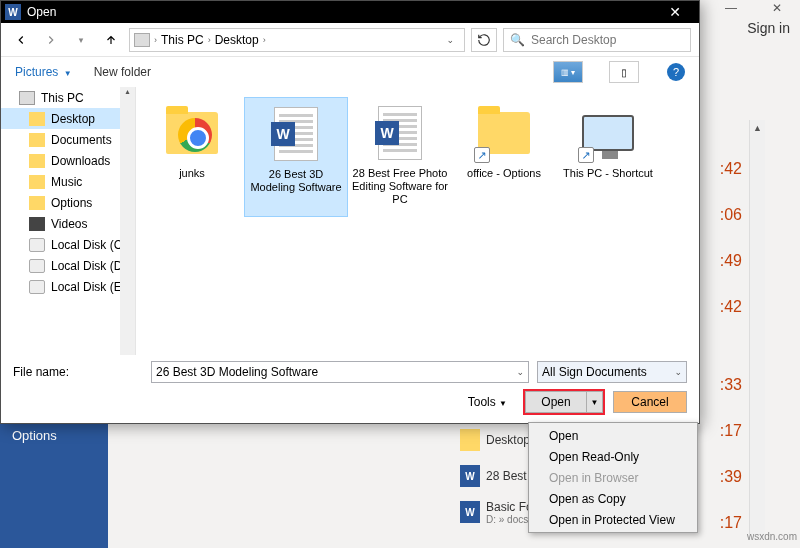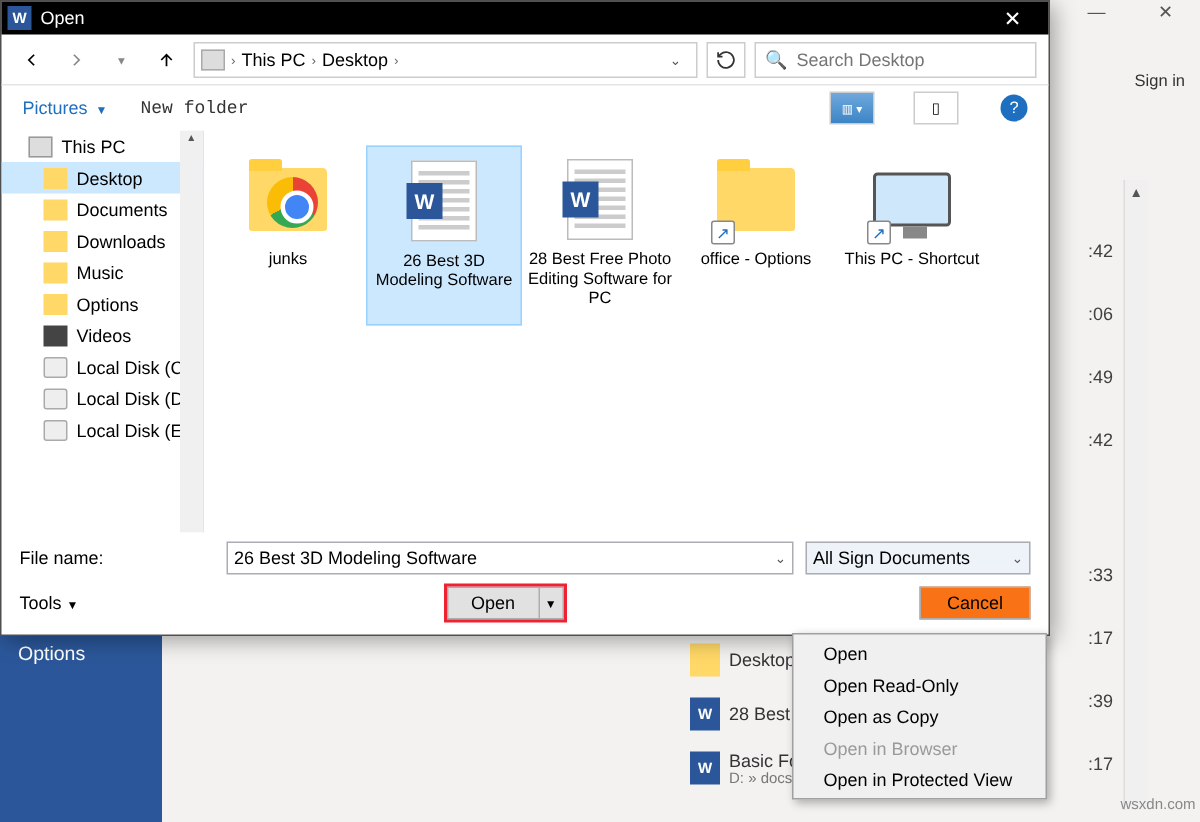--- a/index.html
+++ b/index.html
@@ -1,25 +1,25 @@
 <!DOCTYPE html>
 <html><head>
 <meta charset="utf-8">
 <style>
 * { box-sizing: border-box; margin: 0; padding: 0; font-family: "Segoe UI", Tahoma, sans-serif; }
 body { width: 800px; height: 548px; background: #fff; position: relative; overflow: hidden; font-size: 12px; }
 
 .bg-app { position:absolute; left:0; top:0; width:800px; height:548px; background:#f3f2f1; }
-.bg-signin { position:absolute; right:10px; top:48px; color:#333; font-size:11px; }
+.bg-signin { position:absolute; right:10px; top:20px; color:#333; font-size:14px; }
 .bg-winbtns { position:absolute; right:0; top:1px; display:flex; }
 .bg-winbtns div { width:46px; height:20px; text-align:center; color:#555; font-size:12px; }
 .bg-left { position:absolute; left:0; top:420px; width:108px; height:128px; background:#2b579a; color:#fff; padding:8px 12px; font-size:13px; }
 .bg-right-scroll { position:absolute; right:35px; top:120px; width:16px; height:420px; background:#f0f0f0; border-left:1px solid #ddd; }
 .bg-right-scroll .tbtn { height:16px; text-align:center; color:#555; font-size:9px; line-height:16px; }
-.bg-times { position:absolute; right:58px; top:160px; color:#404040; font-size:12px; }
+.bg-times { position:absolute; right:58px; top:160px; color:#c2410c; font-size:16px; }
 .bg-times div { margin-bottom:28px; }
 .bg-recent { position:absolute; left:460px; top:422px; width:260px; }
 .bg-recent-row { display:flex; align-items:center; height:36px; }
 .bg-recent-row .ic { width:20px; height:22px; background:#2b579a; margin-right:6px; position:relative; display:flex; align-items:center; justify-content:center; }
 .bg-recent-row .ic.folder { background:#ffd867; }
 .bg-recent-row .ic span { color:#fff; font-size:10px; font-weight:bold; }
 .bg-recent-row .txt { font-size:12px; color:#333; }
 .bg-recent-row .sub { font-size:10px; color:#777; }
 .watermark { position:absolute; right:3px; bottom:6px; font-size:10px; color:#888; }
 
@@ -37,21 +37,21 @@
 .breadcrumb .pcicon { width:16px; height:14px; background:#ddd; border:1px solid #aaa; }
 .breadcrumb .chev { color:#666; font-size:9px; }
 .breadcrumb .dd { margin-left:auto; color:#555; font-size:9px; padding:0 6px; }
 .refresh { width:26px; height:24px; border:1px solid #ccc; display:flex; align-items:center; justify-content:center; }
 .searchbox { width:188px; height:24px; border:1px solid #ccc; display:flex; align-items:center; padding:0 6px; color:#888; gap:6px; }
 .searchbox input { border:none; outline:none; font-size:12px; width:100%; color:#555; }
 
 .toolbar { height:30px; display:flex; align-items:center; padding:0 14px; gap:22px; }
 .toolbar .org { color:#1e6fbf; }
 .toolbar .org .chev { font-size:8px; margin-left:2px; }
-.toolbar .nf { color:#333;font-family:Liberation Mono, monospace; }
+.toolbar .nf { color:#333; }
 .toolbar .spacer { flex:1; }
 .toolbar .viewbtn { width:30px; height:22px; border:1px solid #ccc; display:flex; align-items:center; justify-content:center; margin-left:4px; }
 .toolbar .help { width:18px; height:18px; border-radius:50%; background:#1e6fbf; color:#fff; font-size:11px; display:flex; align-items:center; justify-content:center; margin-left:6px; }
 
 .body { display:flex; height:268px; }
 .sidebar { width:135px; border-right:1px solid #e5e5e5; overflow:hidden; position:relative; }
 .sidebar .scroll { position:absolute; right:0; top:0; width:15px; height:100%; background:#f0f0f0; }
 .sidebar .scroll .tb { height:14px; text-align:center; font-size:8px; color:#555; }
 .side-item { display:flex; align-items:center; height:21px; padding-left:18px; gap:6px; font-size:12px; color:#000; }
 .side-item.l2 { padding-left:28px; }
@@ -78,27 +78,27 @@
 .pc-ic::after { content:""; position:absolute; bottom:-10px; left:18px; width:16px; height:8px; background:#888; }
 .shortcut-arrow { position:absolute; left:-2px; bottom:-2px; width:16px; height:16px; background:#fff; border:1px solid #888; border-radius:2px; display:flex; align-items:center; justify-content:center; color:#1e6fbf; font-size:11px; }
 
 .footer { padding:6px 12px 10px 12px; }
 .fn-row { display:flex; align-items:center; gap:8px; margin-bottom:8px; }
 .fn-row .lbl { width:130px; text-align:left; font-size:12px; }
 .fn-row .combo { height:22px; border:1px solid #abadb3; background:#fff; display:flex; align-items:center; padding:0 4px; font-size:12px; }
 .fn-row .combo .dd { margin-left:auto; font-size:9px; color:#555; }
 .fn-row .fname { flex:1; }
 .fn-row .ftype { width:150px; background:#eef3fa; }
-.btn-row { display:flex; align-items:center; justify-content:space-between; gap:10px; }
+.btn-row { display:flex; align-items:center; justify-content:flex-end; gap:10px; }
 .tools { font-size:12px; margin-right:8px; }
 .tools .chev { font-size:8px; }
 .split { display:flex; height:22px; outline:2px solid #e23; }
 .split .main { width:62px; border:1px solid #adadad; background:#e1e1e1; display:flex; align-items:center; justify-content:center; font-size:12px; }
 .split .arrow { width:16px; border:1px solid #adadad; border-left:none; background:#e1e1e1; display:flex; align-items:center; justify-content:center; font-size:8px; }
-.cancel { width:74px; height:22px; border:1px solid #adadad; background:#f97316; font-size:12px; display:flex; align-items:center; justify-content:center; }
+.cancel { width:74px; height:22px; border:1px solid #adadad; background:#fdba74; font-size:12px; display:flex; align-items:center; justify-content:center; }
 
 .menu { position:absolute; left:528px; top:422px; width:170px; background:#f0f0f0; border:1px solid #a0a0a0; box-shadow:2px 2px 6px rgba(0,0,0,.3); padding:2px; z-index:50; }
 .menu-item { height:21px; display:flex; align-items:center; padding:0 18px; font-size:12px; color:#000; }
 .menu-item.disabled { color:#9a9a9a; }
 </style>
 </head>
 <body>
 
 <div class="bg-app"></div>
 <div class="bg-winbtns">
@@ -316,16 +316,16 @@
         <div class="arrow">▼</div>
       </div>
       <div class="cancel">Cancel</div>
     </div>
   </div>
 </div>
 
 <div class="menu" id="menu">
     <div class="menu-item">Open</div>
     <div class="menu-item">Open Read-Only</div>
+    <div class="menu-item disabled">Open in Browser</div>
     <div class="menu-item">Open as Copy</div>
-    <div class="menu-item disabled">Open in Browser</div>
     <div class="menu-item">Open in Protected View</div>
   </div>
 
 </body></html>

